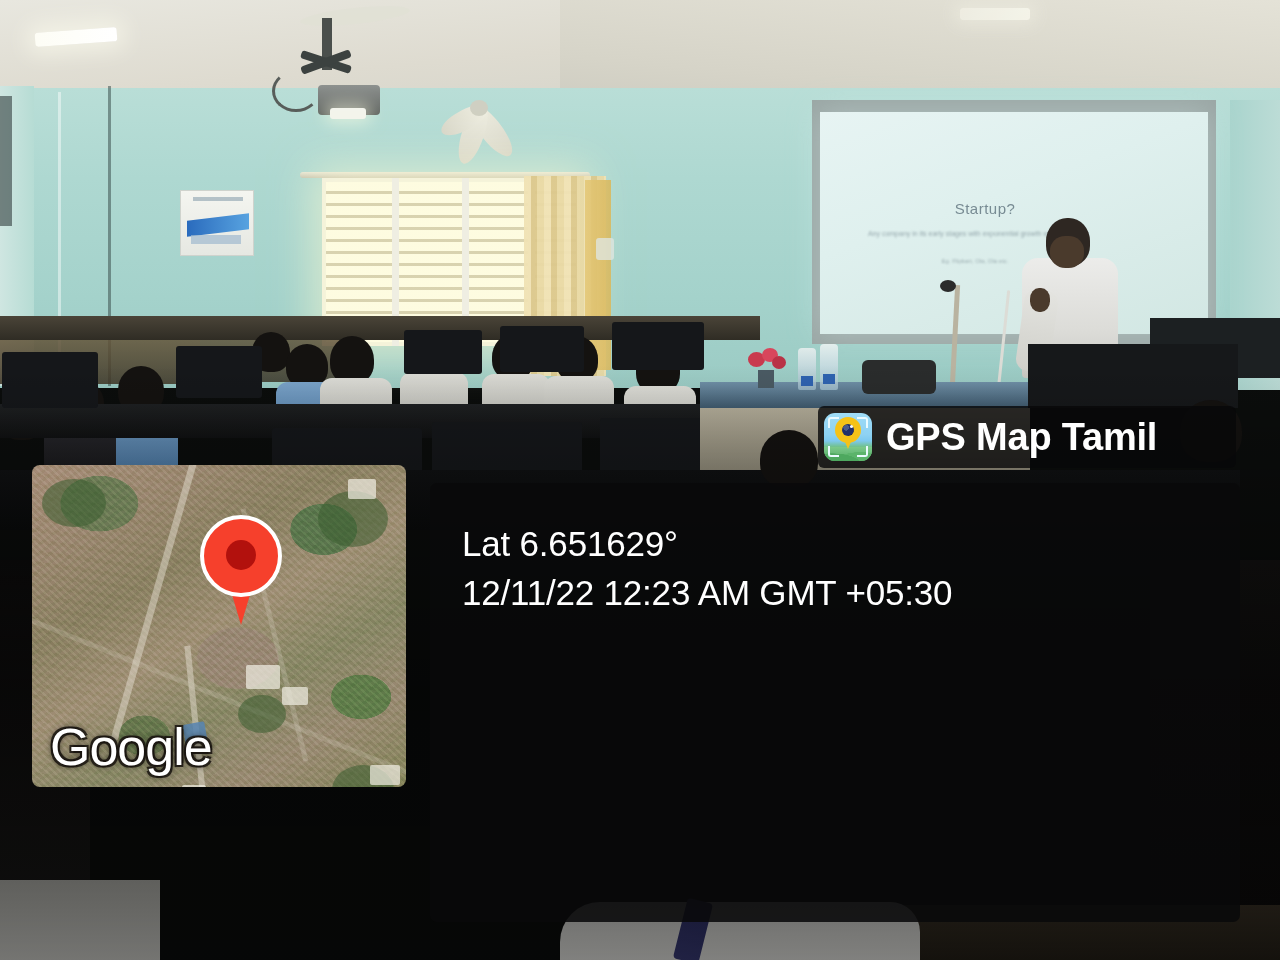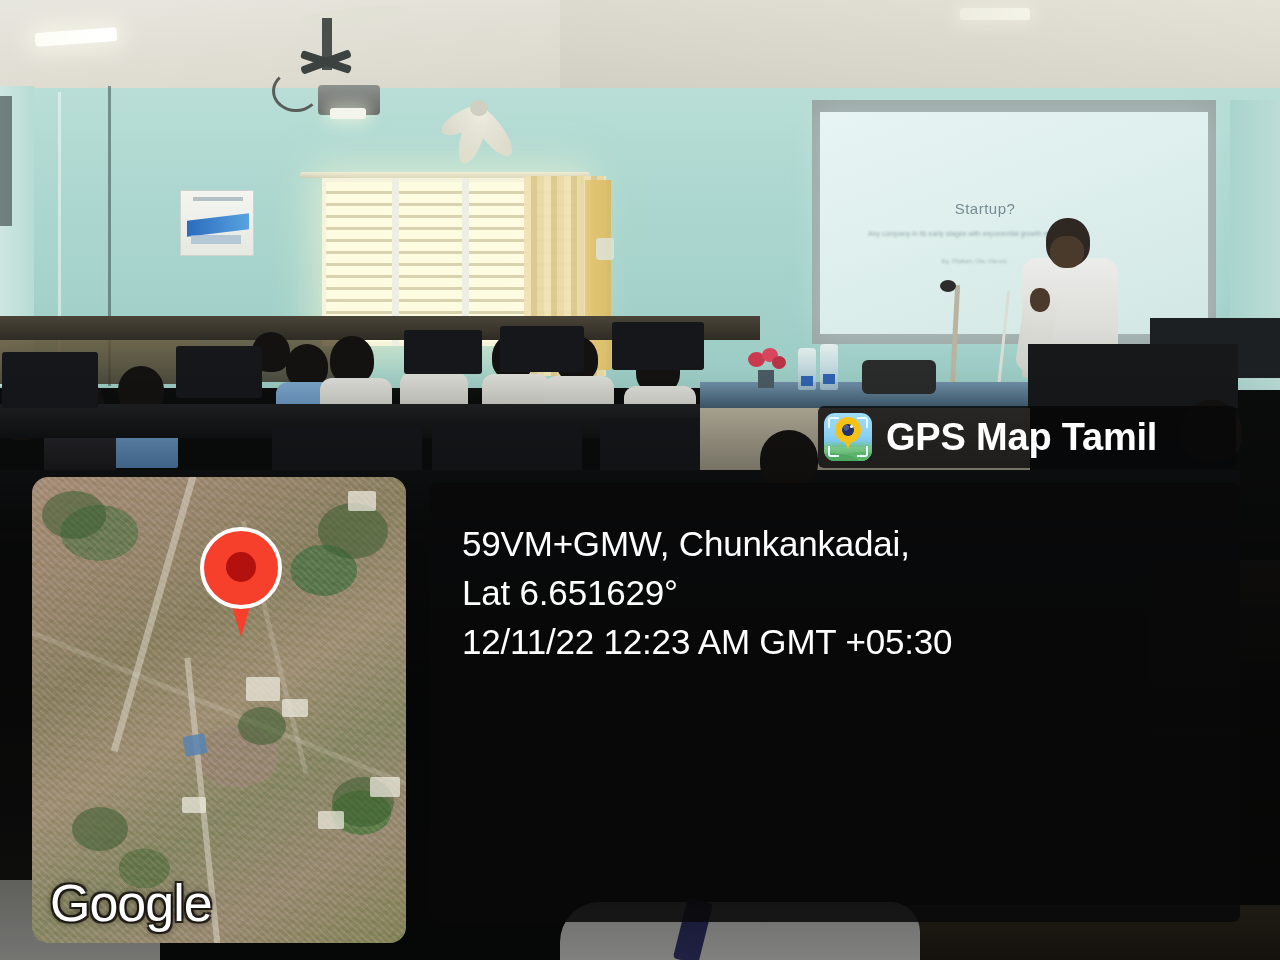--- a/index.html
+++ b/index.html
@@ -436,23 +436,23 @@
     color:#ffffff;
     font-size:38px;
     font-weight:bold;
     letter-spacing:-.2px;
     white-space:nowrap;
     line-height:1;
   }
 
   
   .map-thumb{
-    position:absolute; left:32px; top:477px;
-    width:374px; height:466px;
-    border-radius:16px;
+    position:absolute; left:32px; top:465px;
+    width:374px; height:322px;
+    border-radius:8px;
     overflow:hidden;
     background:
       radial-gradient(ellipse 70px 50px at 18% 12%, #6f7e5a 0 55%, transparent 56%),
       radial-gradient(ellipse 60px 46px at 78% 20%, #5e7a52 0 55%, transparent 56%),
       radial-gradient(ellipse 54px 40px at 88% 72%, #63804f 0 55%, transparent 56%),
       radial-gradient(ellipse 46px 36px at 30% 84%, #6a7a52 0 55%, transparent 56%),
       radial-gradient(ellipse 80px 60px at 55% 60%, #9b8a7a 0 50%, transparent 52%),
       linear-gradient(150deg,#a8907f 0%,#9d8a76 18%,#8e8468 34%,#a2927c 50%,#8b8a6b 66%,#9c8d79 82%,#87875f 100%);
   }
   .map-noise{
@@ -727,19 +727,18 @@
       <div class="tail"></div>
       <div class="balloon"></div>
       <div class="dot"></div>
     </div>
 
     <div class="google-wm">Google</div>
   </div>
 
   <div class="info-panel">
     <div class="info-lines">
-      <div class="info-line">59VM+GMW, Chunkankadai,</div>
       <div class="info-line">Lat 6.651629°</div>
       <div class="info-line">12/11/22 12:23 AM GMT +05:30</div>
     </div>
   </div>
 
 </div>
 
 </body></html>

